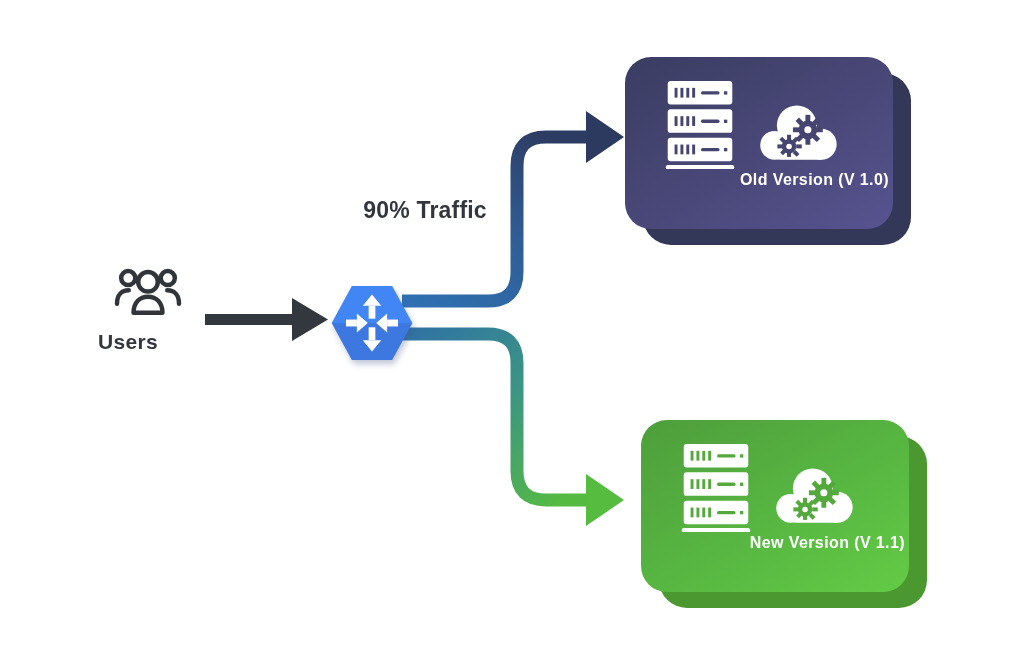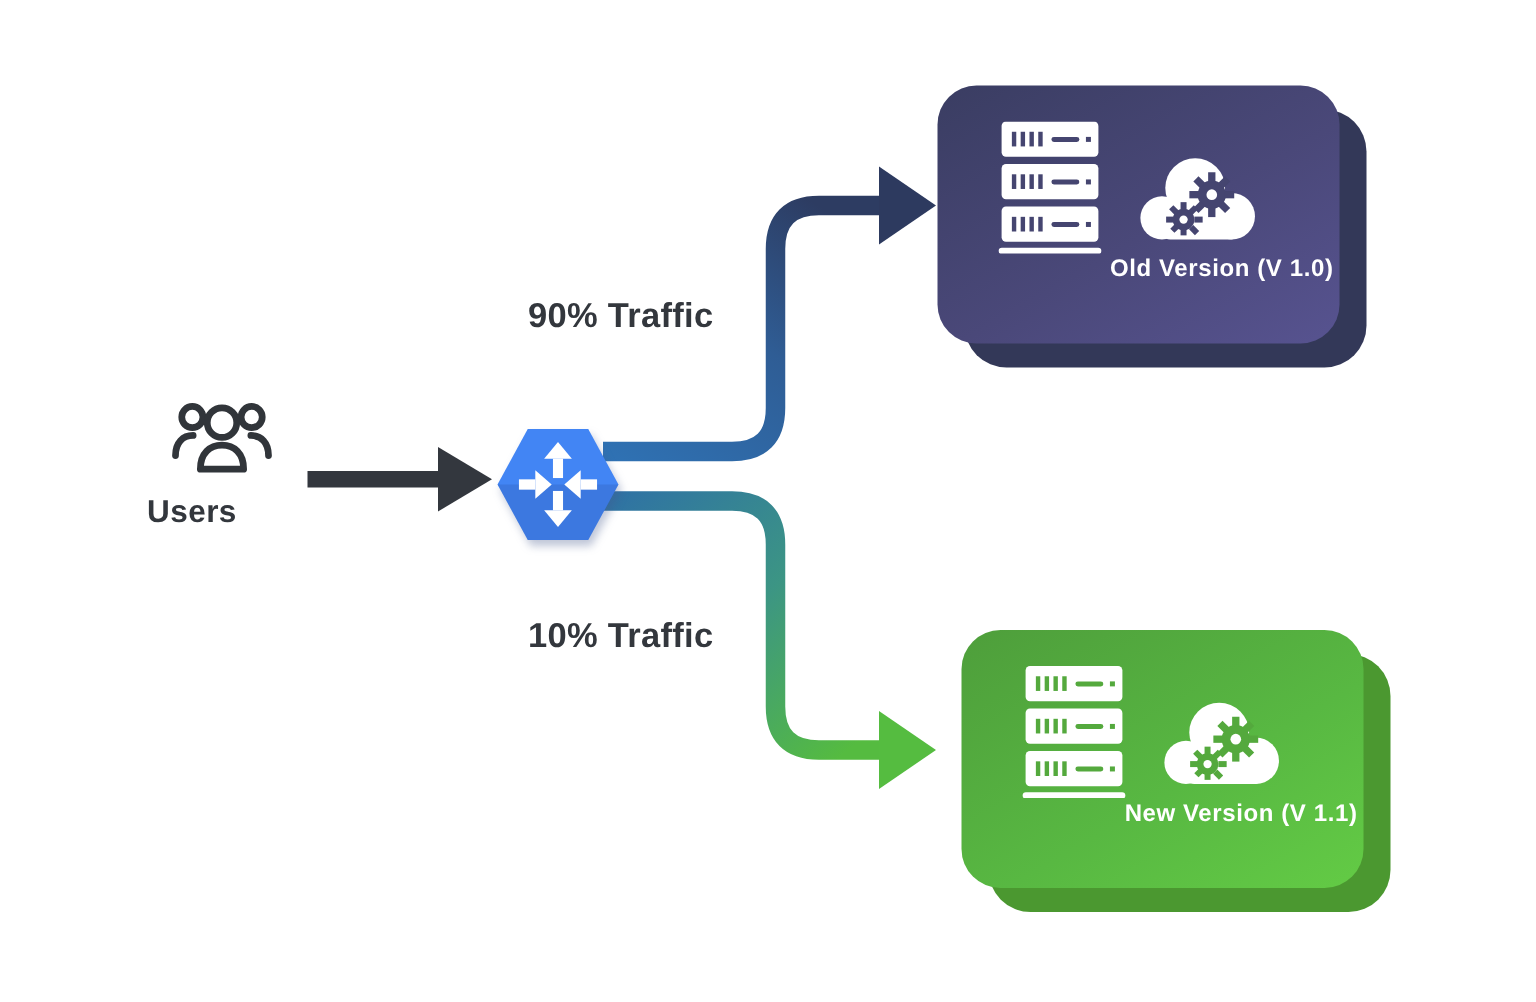--- a/index.html
+++ b/index.html
@@ -17,21 +17,21 @@
     margin-top:6px;font-size:21px;font-weight:600;color:#33373d;letter-spacing:.3px;
   }
 
   
   .lb{position:absolute;left:330px;top:280px;width:84px;height:86px;
       filter:drop-shadow(2px 4px 3px rgba(70,90,140,.35));}
   .lb svg{width:100%;height:100%;display:block;}
 
   
   .edge-label{
-    position:absolute;left:352px;width:146px;text-align:left;
+    position:absolute;left:352px;width:146px;text-align:center;
     font-size:23px;font-weight:600;color:#33373d;letter-spacing:.2px;white-space:nowrap;
   }
   .edge-label--top{top:197px;}
   .edge-label--bottom{top:410px;}
 
   
   .card{
     position:absolute;left:625px;width:268px;height:172px;border-radius:26px;
   }
   .card::before{
@@ -120,21 +120,20 @@
         <polygon points="45,50 32,39 32,61"></polygon>
         <rect x="19" y="46" width="13" height="8"></rect>
 
         <polygon points="55,50 68,39 68,61"></polygon>
         <rect x="68" y="46" width="13" height="8"></rect>
       </g>
     </svg>
   </div>
 
   <div class="edge-label edge-label--top">90% Traffic</div>
-  <div class="edge-label edge-label--bottom">10% Traffic</div>
 
   <div class="card card--old">
     <div class="card-icons">
       <svg class="icon-server" viewBox="0 0 70 90">
         <g>
           <rect x="2" y="0" width="66" height="24" rx="3" fill="#ffffff"></rect>
           <rect x="2" y="29" width="66" height="24" rx="3" fill="#ffffff"></rect>
           <rect x="2" y="58" width="66" height="24" rx="3" fill="#ffffff"></rect>
           <rect x="0" y="86" width="70" height="4.5" rx="2.2" fill="#ffffff"></rect>
         </g>

